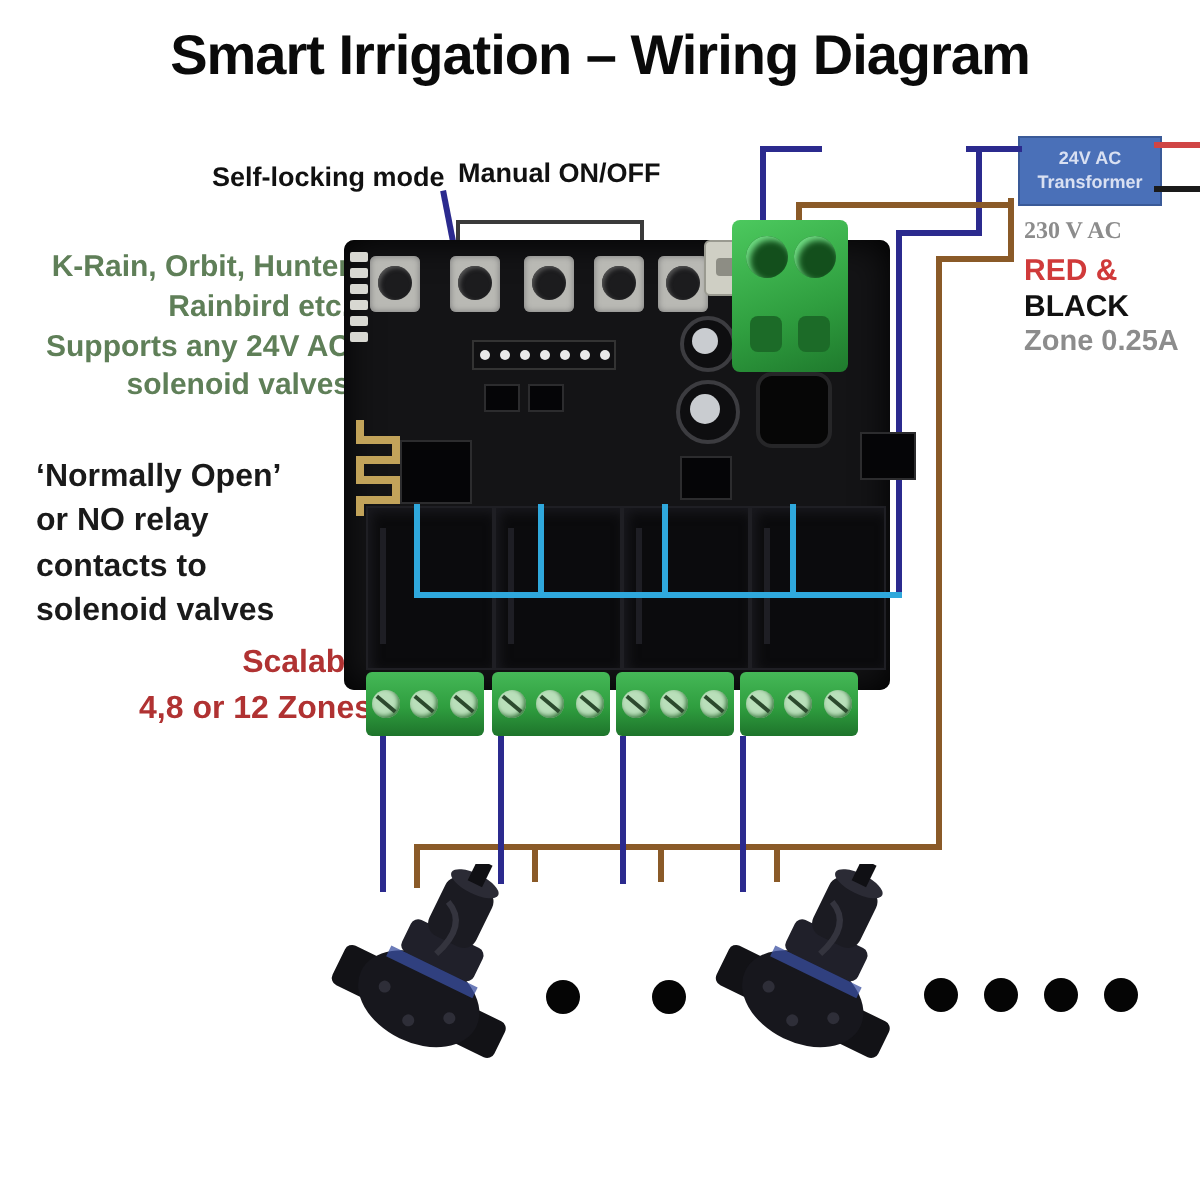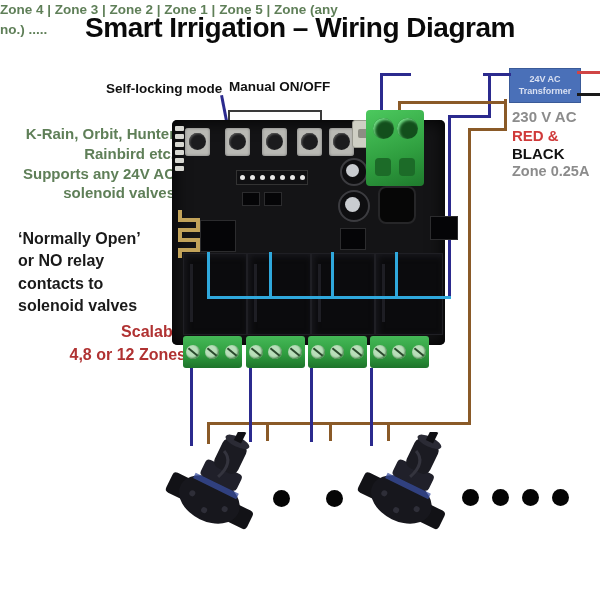--- a/index.html
+++ b/index.html
@@ -12,21 +12,21 @@
          font-size:28px;font-weight:bold;color:#0a0a0a;letter-spacing:-0.5px;}
 
   
   .note-text{position:absolute;font-weight:bold;line-height:1.32;}
   #brands{left:7px;top:124px;width:168px;font-size:15px;color:var(--olive_text);text-align:right;}
   #normally-open{left:18px;top:228px;width:160px;font-size:16px;color:#1a1a1a;line-height:1.4;}
   #scalable{left:26px;top:320px;width:160px;font-size:16px;color:var(--red_text);line-height:1.45;text-align:right;}
   #cable-note{left:14px;top:384px;width:170px;font-size:16px;color:var(--blue_text);line-height:1.35;}
   #self-locking{left:106px;top:81px;font-size:13.5px;color:#111;font-weight:bold;}
   #manual-onoff{left:229px;top:79px;font-size:13.5px;color:#111;font-weight:bold;}
-  #mains-v{left:512px;top:108px;font-size:15px;color:var(--gray_text);font-weight:bold;}
+  #mains-v{left:512px;top:108px;font-size:12px;color:var(--gray_text);font-weight:bold;font-family:Liberation Serif, serif;}
   #wire-red-lbl{left:512px;top:127px;font-size:15px;color:#d03a3a;font-weight:bold;}
   #wire-black-lbl{left:512px;top:145px;font-size:15px;color:#111;font-weight:bold;}
   #fuse-lbl{left:512px;top:163px;font-size:14.5px;color:var(--gray_text);font-weight:bold;}
   #pcb-note{left:479px;top:279px;width:120px;font-size:13.5px;color:#222;line-height:1.45;font-weight:bold;}
   #zones{left:178px;top:549px;width:380px;font-size:13.5px;color:var(--olive_text);font-weight:bold;line-height:1.5;}
 
   
   .comp-box{position:absolute;display:flex;align-items:center;justify-content:center;
             text-align:center;font-weight:bold;white-space:pre-line;line-height:1.25;}
   #voltage-regulator{left:408px;top:70px;width:76px;height:32px;background:var(--regulator_bg);
@@ -290,16 +290,14 @@
     </g>
   </svg>
 
   <div class="dot" style="left:273px;top:490px;"></div>
   <div class="dot" style="left:326px;top:490px;"></div>
   <div class="dot" style="left:462px;top:489px;"></div>
   <div class="dot" style="left:492px;top:489px;"></div>
   <div class="dot" style="left:522px;top:489px;"></div>
   <div class="dot" style="left:552px;top:489px;"></div>
 
-  <div id="zones" class="ml">Zone 4    |    Zone 3   |   Zone 2   |   Zone 1    |   Zone 5 |  Zone (any
-no.)  .....</div>
 
 </div>
 
 </body></html>

